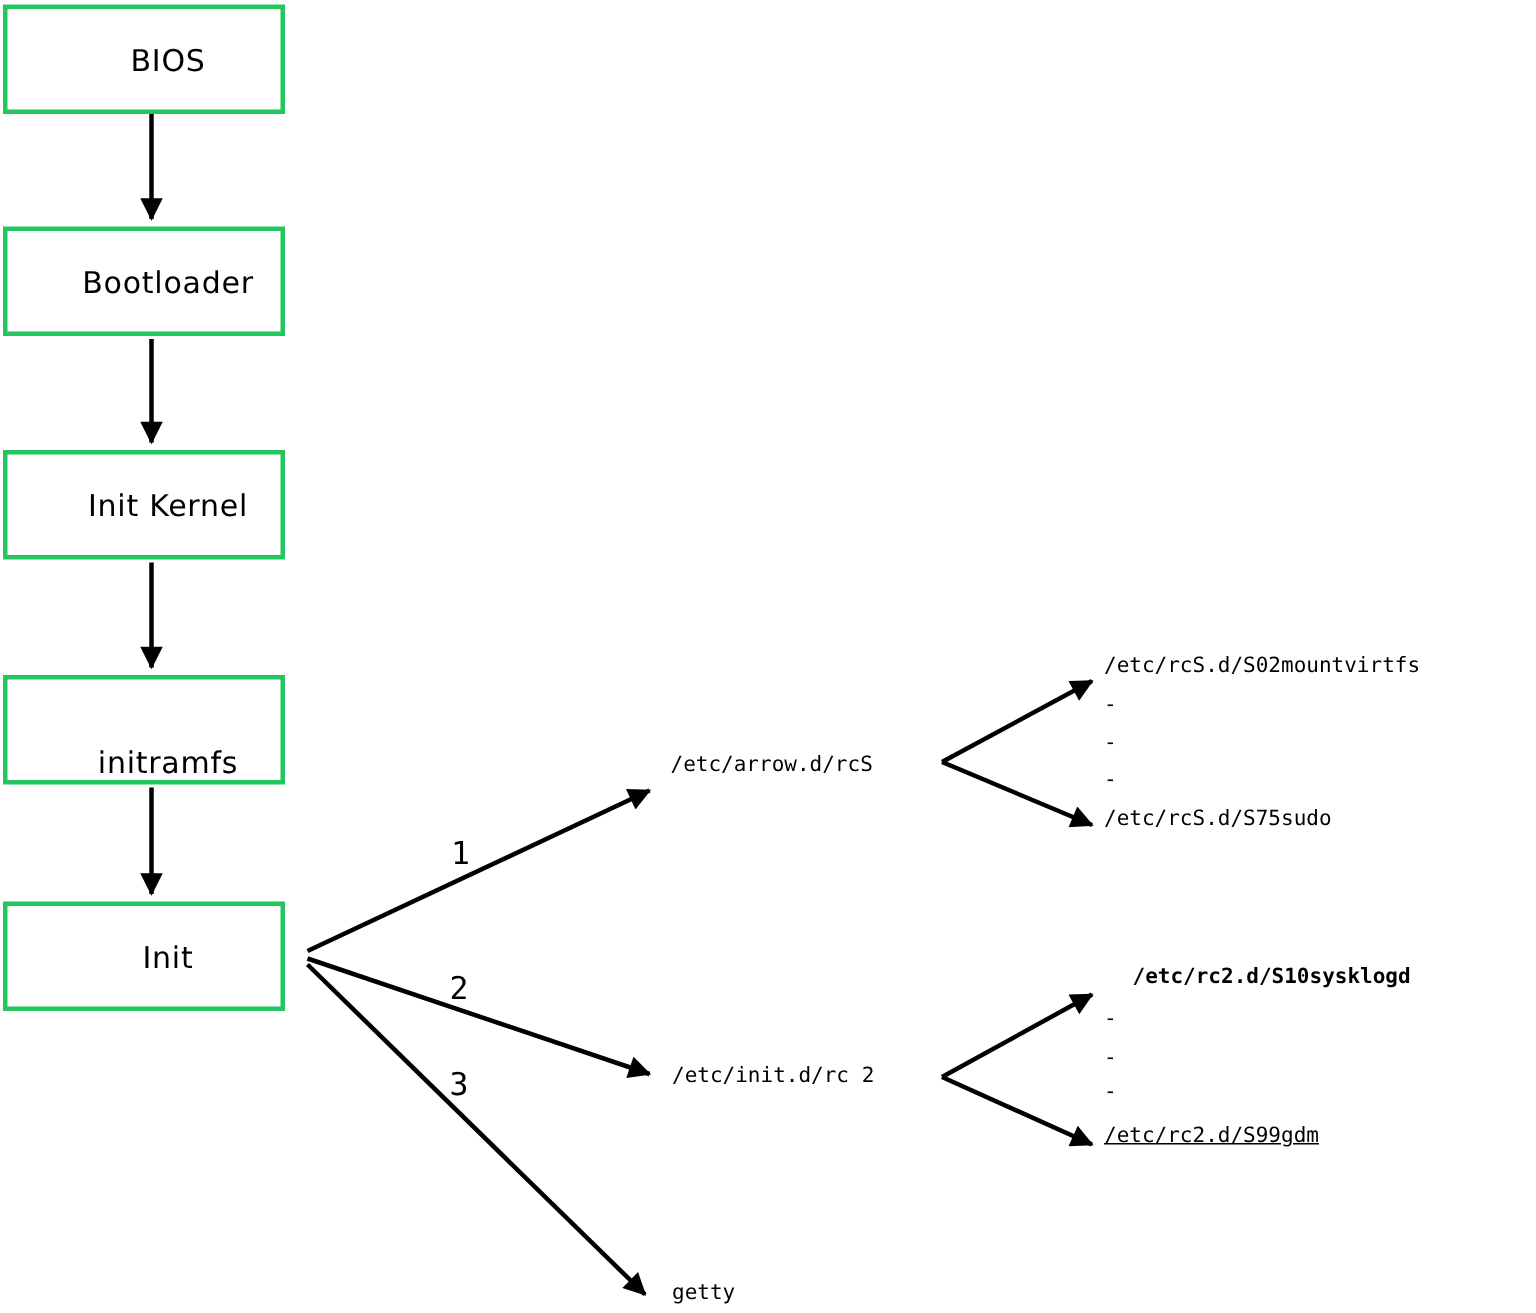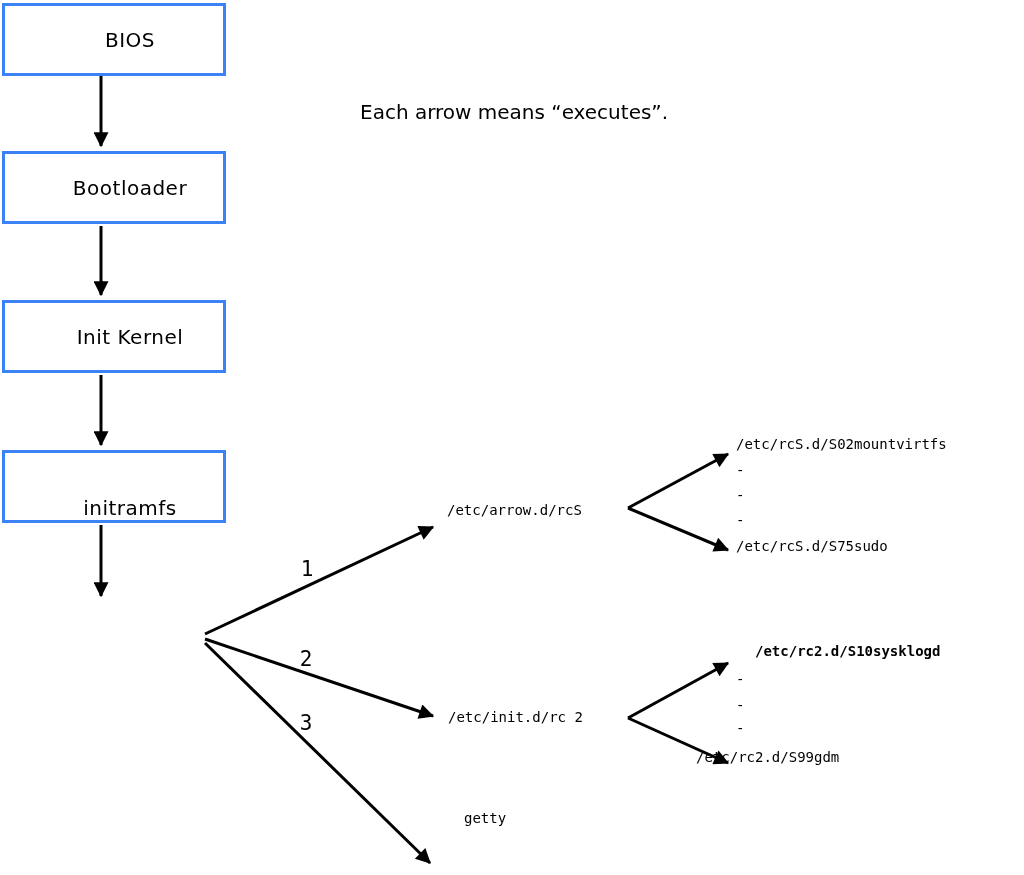--- a/index.html
+++ b/index.html
@@ -19,23 +19,23 @@
   #wires {
     position: absolute;
     left: 0;
     top: 0;
     width: 1024px;
     height: 875px;
   }
   .node-box {
     position: absolute;
     left: 2px;
-    width: 224px;
+    width: 188px;
     height: 73px;
-    border: 3px solid #3b82f6;
+    border: 3px solid #22c55e;
     box-sizing: border-box;
     background: #ffffff;
     display: flex;
     align-items: center;
     justify-content: center;
     font-size: 20px;
     letter-spacing: 0.5px;
     padding-left: 32px;
   }
   .box-bios       { top: 3px; }
@@ -88,48 +88,50 @@
     <line x1="205" y1="639" x2="433" y2="716" marker-end="url(#ah)"></line>
     <line x1="205" y1="643" x2="430" y2="863" marker-end="url(#ah)"></line>
 
     <line x1="628" y1="508" x2="728" y2="454" marker-end="url(#ah)"></line>
     <line x1="628" y1="508" x2="728" y2="550" marker-end="url(#ah)"></line>
 
     <line x1="628" y1="718" x2="728" y2="663" marker-end="url(#ah)"></line>
     <line x1="628" y1="718" x2="728" y2="763" marker-end="url(#ah)"></line>
   </svg>
 
-  <div class="note">Each arrow means “executes”.</div>
 
   <div class="node-box box-bios">
     <span>BIOS</span>
   </div>
   <div class="node-box box-bootloader">
     <span>Bootloader</span>
   </div>
   <div class="node-box box-kernel">
     <span>Init Kernel</span>
   </div>
   <div class="node-box box-initramfs">
     <span>initramfs</span>
   </div>
+  <div class="node-box box-init">
+    <span>Init</span>
+  </div>
 
   <div class="order-num" style="left:307px; top:569px;">1</div>
   <div class="order-num" style="left:306px; top:659px;">2</div>
   <div class="order-num" style="left:306px; top:723px;">3</div>
 
   <div class="mono" style="left:447px; top:510px;">/etc/arrow.d/rcS</div>
   <div class="mono" style="left:448px; top:717px;">/etc/init.d/rc 2</div>
-  <div class="mono" style="left:448px; top:818px;margin-left:16px;">getty</div>
+  <div class="mono" style="left:448px; top:862px;">getty</div>
 
   <div class="mono" style="left:736px; top:444px;">/etc/rcS.d/S02mountvirtfs</div>
   <div class="mono" style="left:736px; top:470px;">-</div>
   <div class="mono" style="left:736px; top:495px;">-</div>
   <div class="mono" style="left:736px; top:520px;">-</div>
   <div class="mono" style="left:736px; top:546px;">/etc/rcS.d/S75sudo</div>
 
   <div class="mono" style="left:755px; top:651px;font-weight:bold;">/etc/rc2.d/S10sysklogd</div>
   <div class="mono" style="left:736px; top:679px;">-</div>
   <div class="mono" style="left:736px; top:705px;">-</div>
   <div class="mono" style="left:736px; top:728px;">-</div>
-  <div class="mono" style="left:696px; top:757px;">/etc/rc2.d/S99gdm</div>
+  <div class="mono" style="left:736px; top:757px;text-decoration:underline;">/etc/rc2.d/S99gdm</div>
 
 </div>
 
 </body></html>

